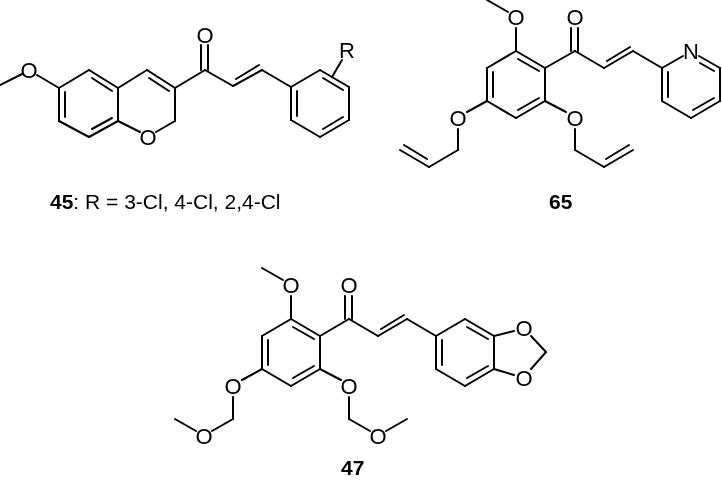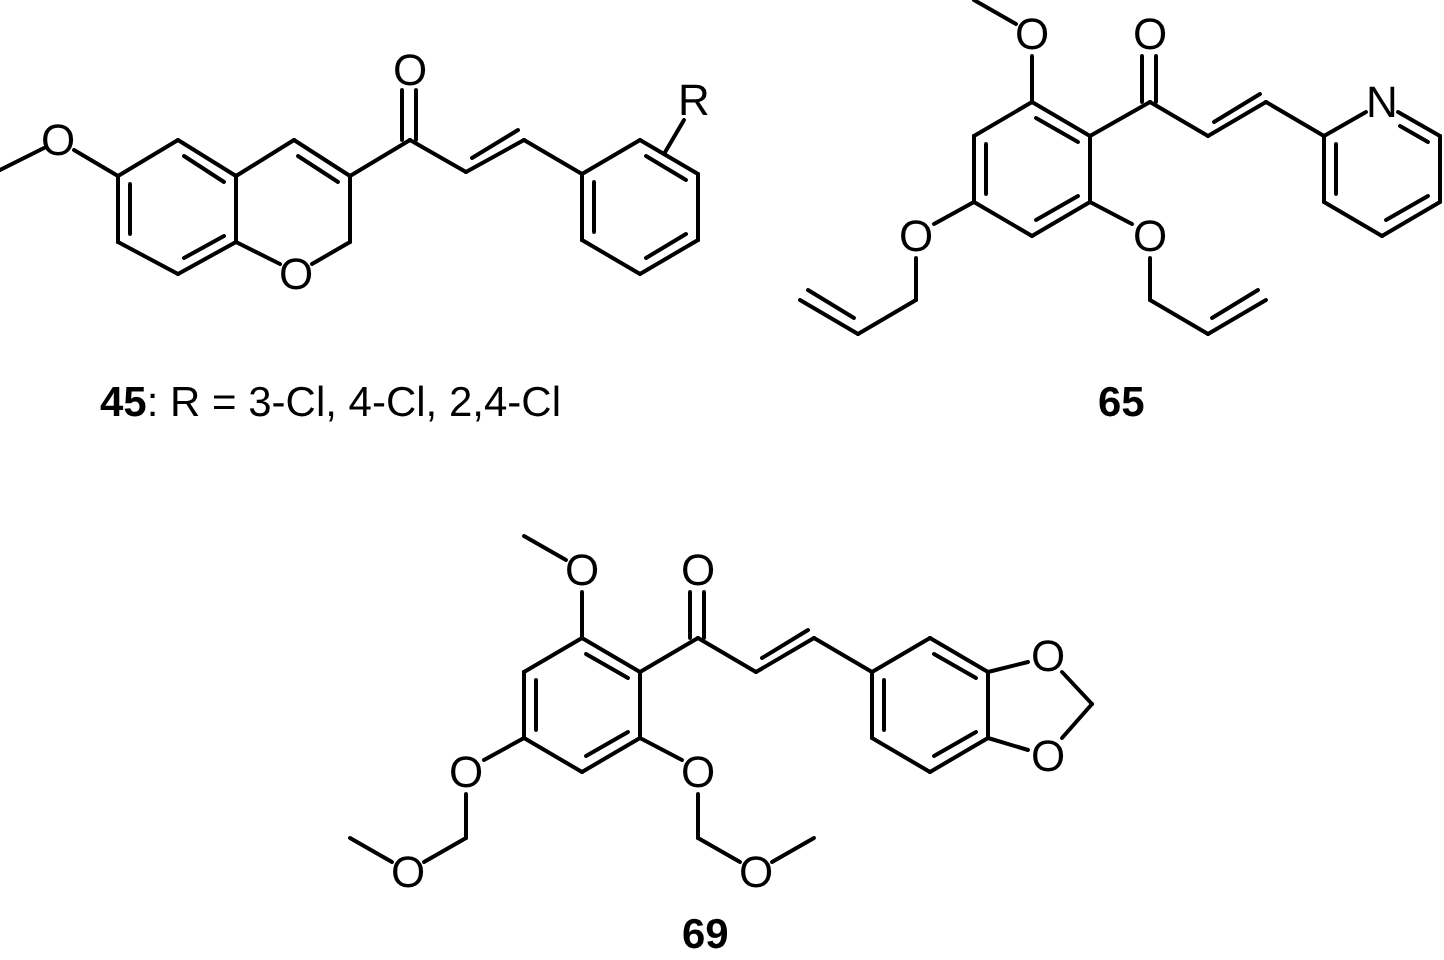--- a/index.html
+++ b/index.html
@@ -172,13 +172,13 @@
     <text class="atom" x="204" y="436">O</text>
     <text class="atom" x="349" y="386">O</text>
     <text class="atom" x="378" y="436">O</text>
     <text class="atom" x="524" y="328">O</text>
     <text class="atom" x="524" y="378">O</text>
   </g>
 </svg>
 
 <div class="label" style="left:50px; top:190px;"><b>45</b><span>: R = 3-Cl, 4-Cl, 2,4-Cl</span></div>
 <div class="label" style="left:549px; top:190px;"><b>65</b></div>
-<div class="label" style="left:341px; top:456px;"><b>69</b></div>
+<div class="label" style="left:341px; top:456px;"><b>47</b></div>
 
 </body></html>

